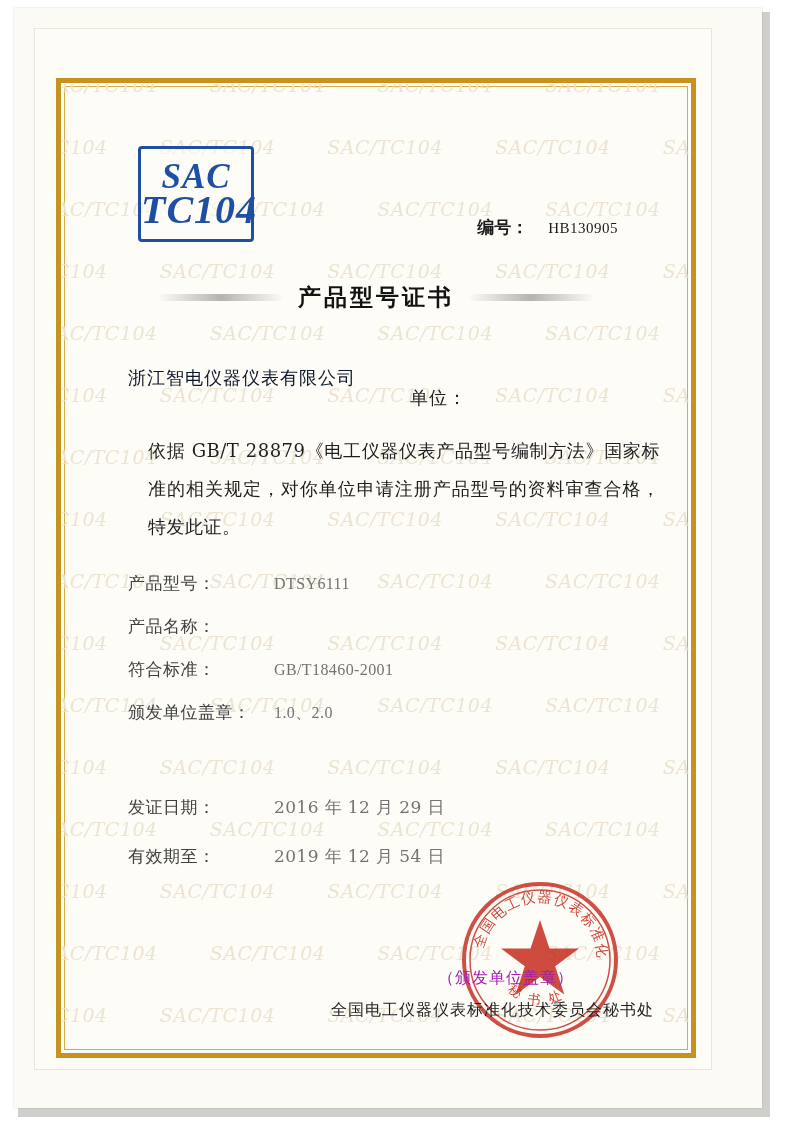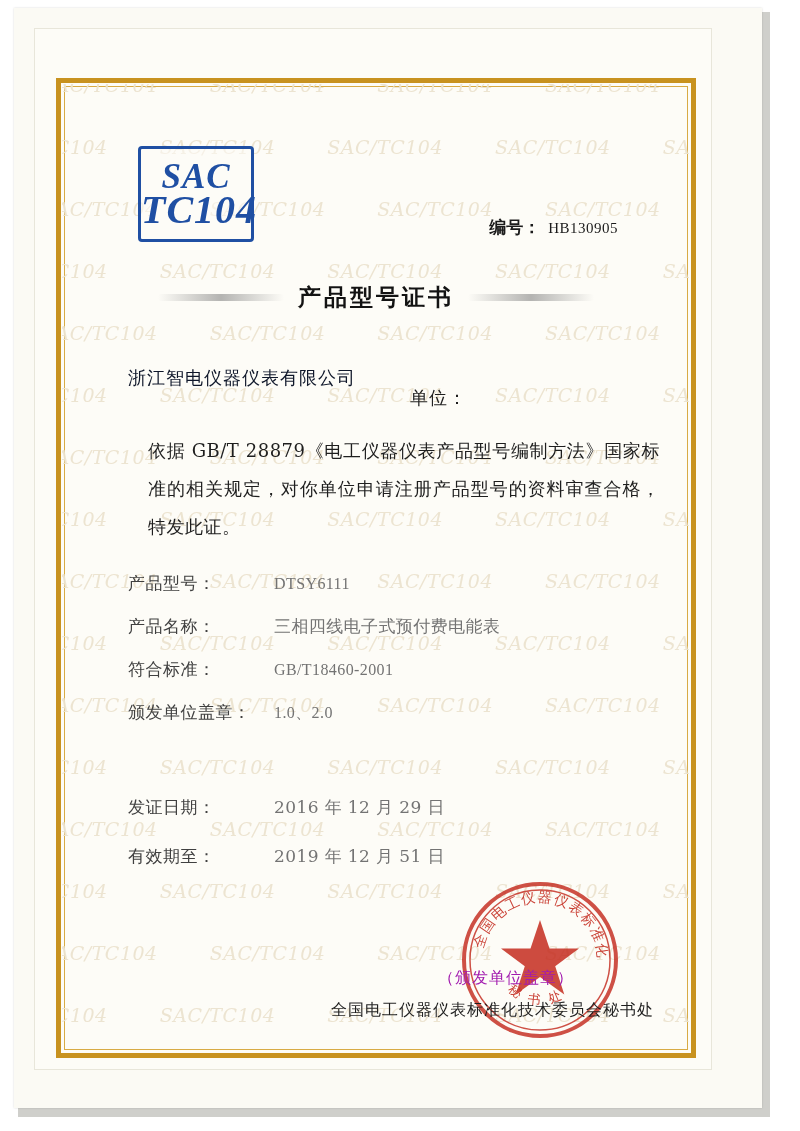--- a/index.html
+++ b/index.html
@@ -136,21 +136,21 @@
     letter-spacing: 1px;
   }
 
   
   .serial {
     position: absolute;
     right: 72px;
     top: 132px;
     display: flex;
     align-items: baseline;
-    gap: 8px;
+    gap: 20px;
   }
   .serial .label {
     font-size: 17px;
     color: #1b1b1b;
     font-weight: bold;
     font-family: "DejaVu Serif", "Liberation Serif", serif;
   }
   .serial .value {
     font-size: 15px;
     color: #1b1b1b;
@@ -337,40 +337,39 @@
 
     <div class="para">依据 GB/T 28879《电工仪器仪表产品型号编制方法》国家标准的相关规定，对你单位申请注册产品型号的资料审查合格，特发此证。</div>
 
     <div class="fields">
       <div class="field-row">
         <div class="field-label">产品型号：</div>
         <div class="field-value">DTSY6111</div>
       </div>
       <div class="field-row">
         <div class="field-label">产品名称：</div>
-        <div class="field-value cn">三相四线电子式预付费电能表</div>
       </div>
       <div class="field-row">
         <div class="field-label">符合标准：</div>
         <div class="field-value">GB/T18460-2001</div>
       </div>
       <div class="field-row">
         <div class="field-label">颁发单位盖章：</div>
         <div class="field-value">1.0、2.0</div>
       </div>
     </div>
 
     <div class="dates">
       <div class="field-row">
         <div class="field-label">发证日期：</div>
         <div class="field-value cn">2016 年 12 月 29 日</div>
       </div>
       <div class="field-row">
         <div class="field-label">有效期至：</div>
-        <div class="field-value cn">2019 年 12 月 51 日</div>
+        <div class="field-value cn">2019 年 12 月 54 日</div>
       </div>
     </div>
 
     <div class="seal">
       <svg width="172" height="172" viewBox="0 0 172 172" xmlns="http://www.w3.org/2000/svg">
         <g fill="none" stroke="#c42b1f" stroke-width="4" opacity="0.82">
           <circle cx="86" cy="86" r="76"></circle>
           <circle cx="86" cy="86" r="70" stroke-width="1.5"></circle>
         </g>
         <path d="M86 46 L95.5 74.5 L125 74.5 L101.2 92.2 L110.3 120.5 L86 103 L61.7 120.5 L70.8 92.2 L47 74.5 L76.5 74.5 Z" fill="#c42b1f" opacity="0.85"></path>

